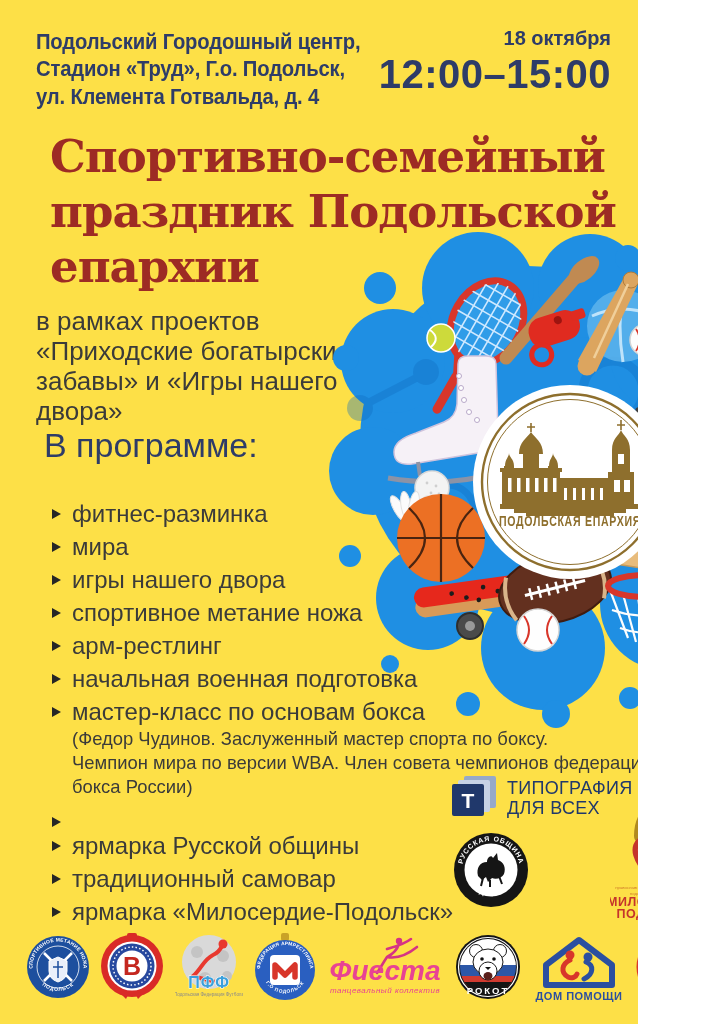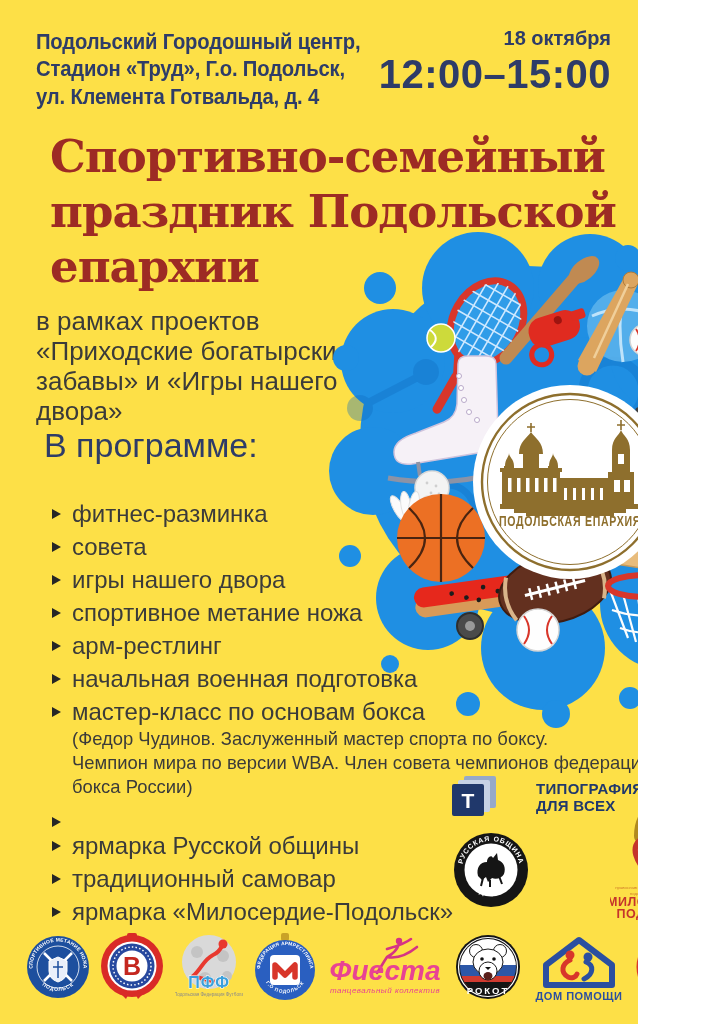--- a/index.html
+++ b/index.html
@@ -21,21 +21,21 @@
   .program-item{display:flex;align-items:flex-start;gap:11px;font-size:24px;line-height:28px;
                 color:#3b3b3a;margin-bottom:5px;}
   .bullet{flex:0 0 auto;width:0;height:0;border-left:9px solid #262626;
           border-top:5.5px solid transparent;border-bottom:5.5px solid transparent;margin-top:9px;}
   .program-note{font-size:19px;line-height:1.26;color:#3b3b3a;white-space:pre-line;width:650px;
                 margin:1px 0 4px 0;transform:scaleX(.97);transform-origin:left top;}
   
   .splash{position:absolute;left:328px;top:226px;width:399px;height:510px;z-index:1;pointer-events:none;}
   
   .printshop{position:absolute;left:452px;top:776px;display:flex;gap:9px;align-items:center;z-index:2;}
-  .printshop-text{font-size:15px;font-weight:bold;color:#20386b;line-height:1.12;letter-spacing:.3px;margin-left:29px;}
+  .printshop-text{font-size:18px;font-weight:normal;color:#20386b;line-height:1.12;letter-spacing:.3px;}
   .community-logo{position:absolute;left:452px;top:830px;z-index:2;}
   .game-logo{position:absolute;left:533px;top:833px;z-index:2;}
   .mercy-logo{position:absolute;left:610px;top:772px;z-index:2;}
   
   .footer-row{position:absolute;left:26px;top:921px;width:676px;height:92px;display:flex;
               justify-content:space-between;align-items:center;z-index:2;}
   svg text{font-family:"Liberation Sans",sans-serif;}
 </style>
 </head>
 <body>
@@ -314,21 +314,21 @@
   </svg>
 
   <div class="program-heading">В программе:</div>
   <ul class="program-list">
     <li class="program-item">
         <span class="bullet"></span>
         <span>фитнес-разминка</span>
       </li>
     <li class="program-item">
         <span class="bullet"></span>
-        <span>совета</span>
+        <span>мира</span>
       </li>
     <li class="program-item">
         <span class="bullet"></span>
         <span>игры нашего двора</span>
       </li>
     <li class="program-item">
         <span class="bullet"></span>
         <span>спортивное метание ножа</span>
       </li>
     <li class="program-item">

